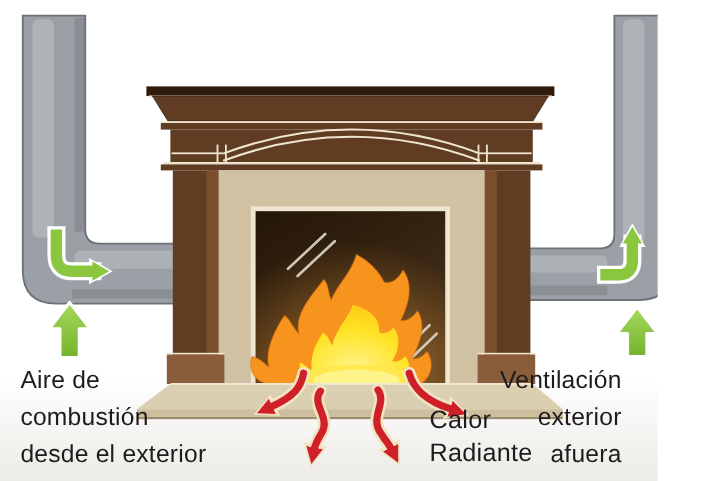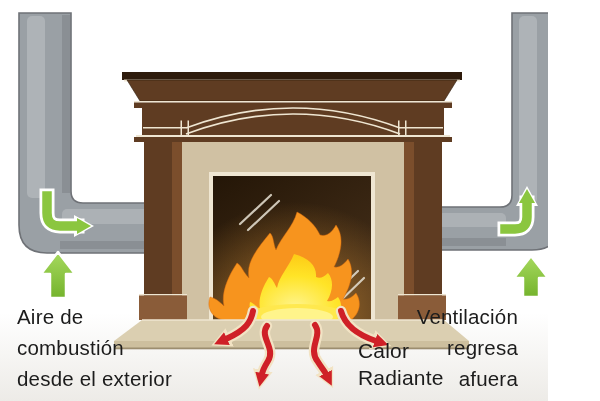--- a/index.html
+++ b/index.html
@@ -176,17 +176,17 @@
         <path d="M341,311 C344,322 352,333 376,341" fill="none" style="stroke:var(--red-outline,#f2e3c4)" stroke-width="10.5" stroke-linecap="round" marker-end="url(#mCr)"></path>
         <path d="M341,311 C344,322 352,333 376,341" fill="none" style="stroke:var(--red,#cf2027)" stroke-width="6" stroke-linecap="round" marker-end="url(#mRd)"></path>
       </g>
     </g>
   </svg>
 
   <div class="label label-left">Aire de
 combustión
 desde el exterior</div>
   <div class="label label-right">Ventilación
-regresa
+exterior
 afuera</div>
   <div class="label label-heat">Calor
 Radiante</div>
 </div>
 
 </body></html>

